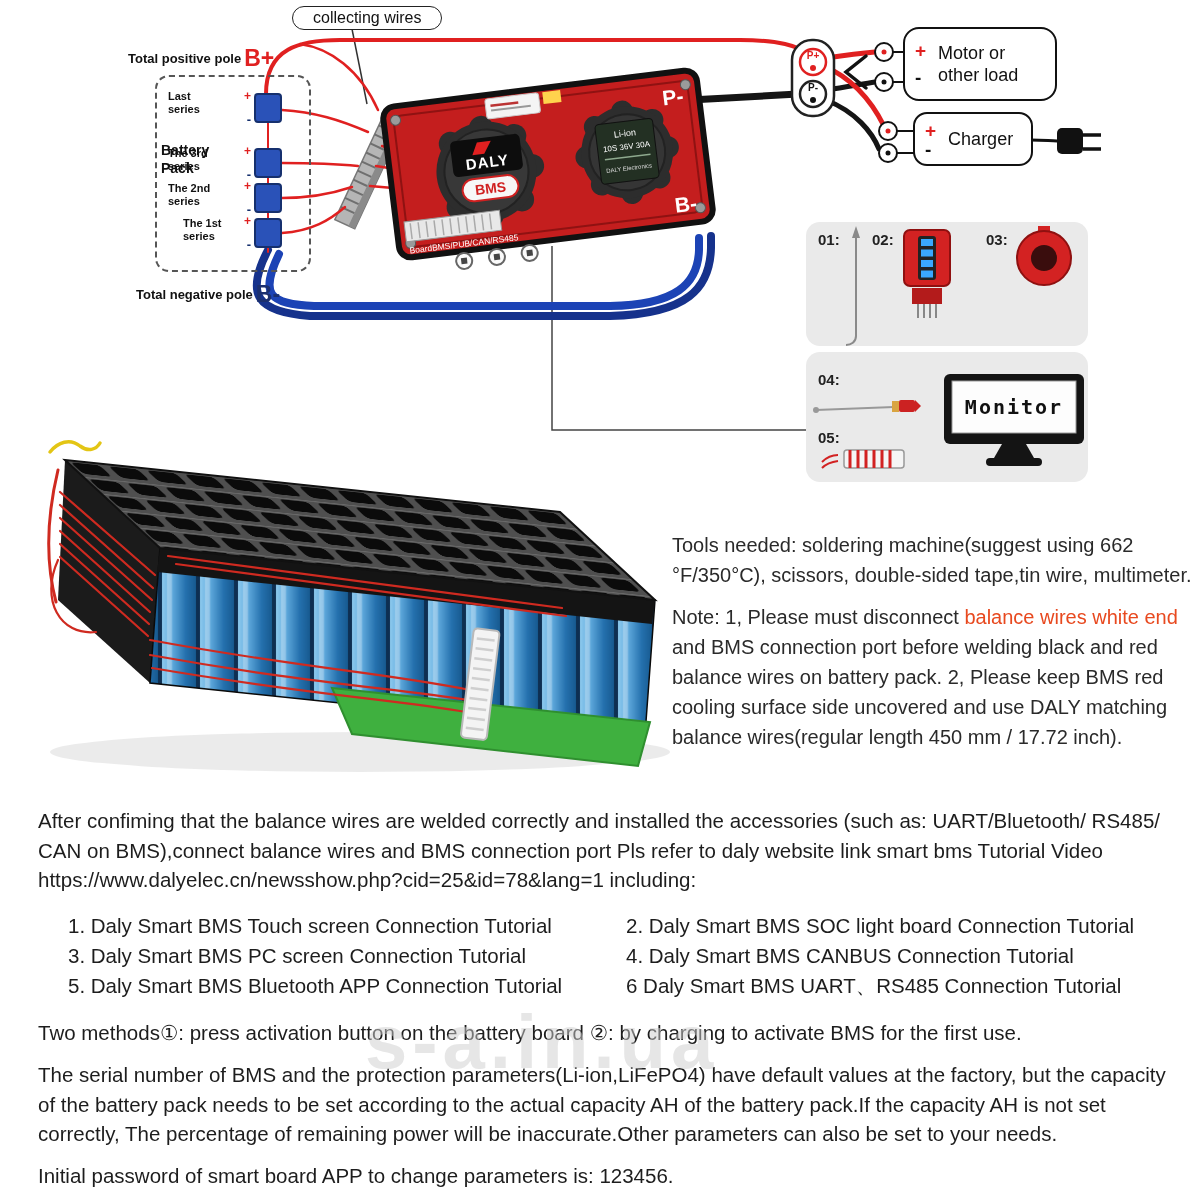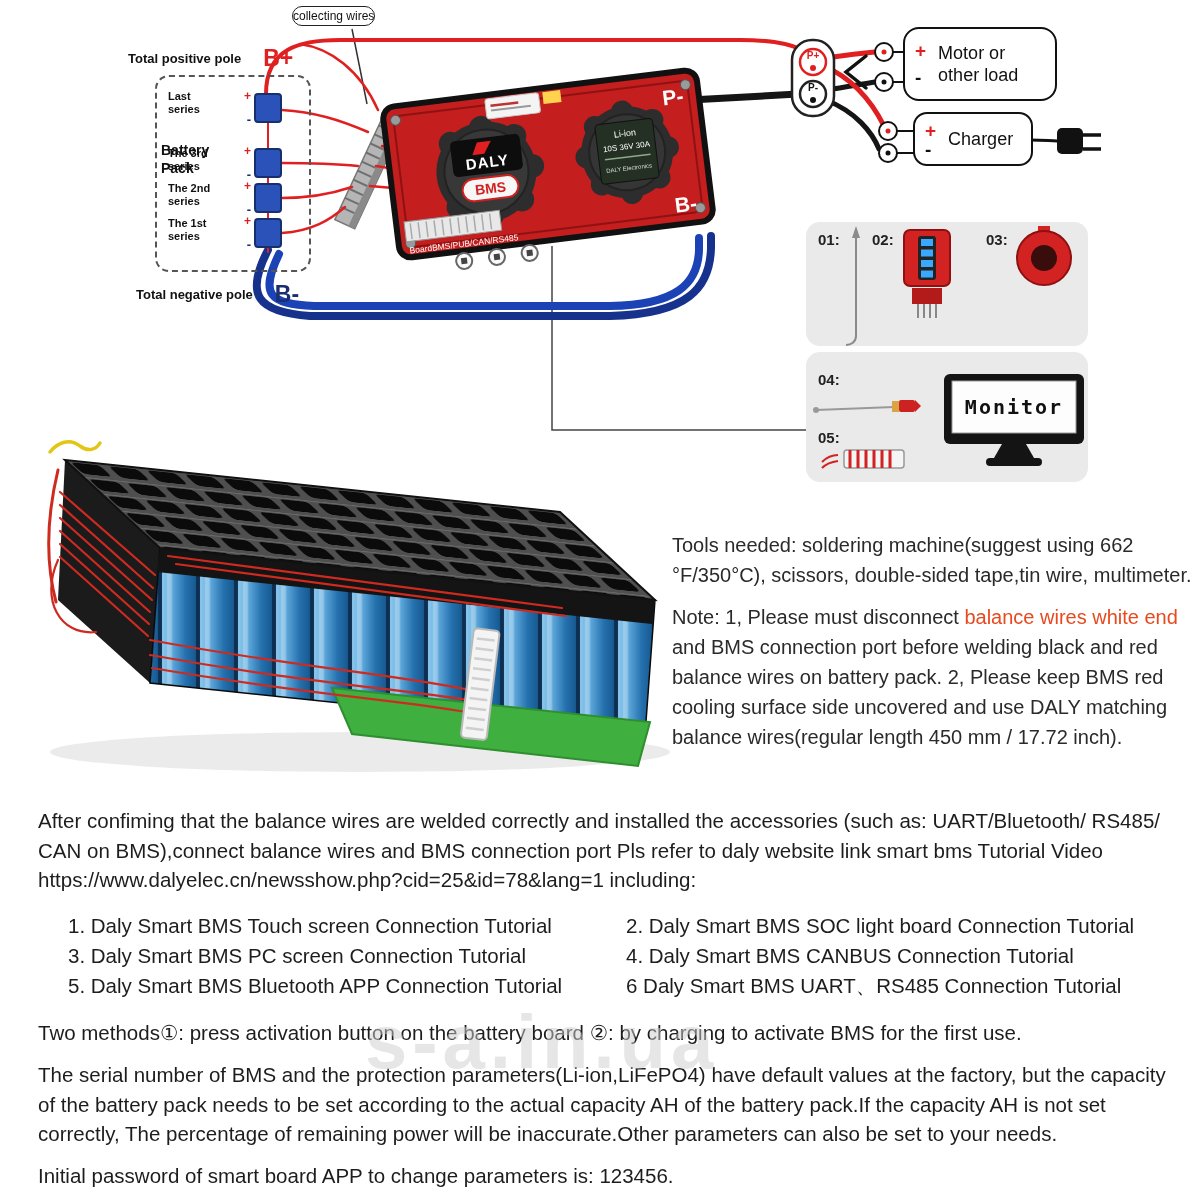--- a/index.html
+++ b/index.html
@@ -1,22 +1,22 @@
 <!DOCTYPE html>
 <html><head>
 <meta charset="utf-8">
 <style>
   *{margin:0;padding:0;box-sizing:border-box}
   html,body{background:#fff}
   body{width:1200px;height:1200px;font-family:"Liberation Sans",sans-serif;color:#222}
   .stage{position:relative;width:1200px;height:1200px;overflow:hidden;background:#fff}
   .abs{position:absolute}
   svg{display:block}
-  .pill{border:1.6px solid #222;border-radius:12px;padding:2px 0;font-size:12px;background:#fff;color:#111;white-space:nowrap}
-  .pole-wrap{display:flex;align-items:center;gap:22px}
+  .pill{border:1.6px solid #222;border-radius:12px;padding:2px 20px;font-size:16px;background:#fff;color:#111;white-space:nowrap}
+  .pole-wrap{display:flex;align-items:center;gap:3px}
   .pole-label{font-size:13px;font-weight:bold;color:#111;white-space:nowrap}
   .pole-sym-pos{font-size:23px;font-weight:bold;color:#e02020;line-height:1}
   .pole-sym-neg{font-size:23px;font-weight:bold;color:#1b2f6e;line-height:1}
   .dashed-box{border:2px dashed #555;border-radius:14px}
   .bp-label{font-size:14px;font-weight:bold;line-height:1.3;color:#111}
   .series{font-size:11px;font-weight:bold;line-height:1.2;color:#111;width:78px}
   .load-box{border:2.5px solid #111;border-radius:16px;background:#fff;display:flex;align-items:center;padding:6px 10px;gap:12px}
   .signs{display:flex;flex-direction:column;justify-content:space-between;font-size:19px;font-weight:bold;line-height:1}
   .sign-plus{color:#e02020}
   .sign-minus{color:#111}
@@ -316,21 +316,21 @@
     <div>series</div>
   </div>
   <div class="abs series" style="left:168px;top:147px">
     <div>The 3rd</div>
     <div>series</div>
   </div>
   <div class="abs series" style="left:168px;top:182px">
     <div>The 2nd</div>
     <div>series</div>
   </div>
-  <div class="abs series" style="left:168px;top:217px">
+  <div class="abs series" style="left:183px;top:217px">
     <div>The 1st</div>
     <div>series</div>
   </div>
 
   <div class="abs pole-wrap" style="left:136px;top:283px">
     <span class="pole-label">Total negative pole</span>
     <span class="pole-sym-neg">B-</span>
   </div>
 
   <div class="abs load-box" style="left:903px;top:27px;width:154px;height:74px">

